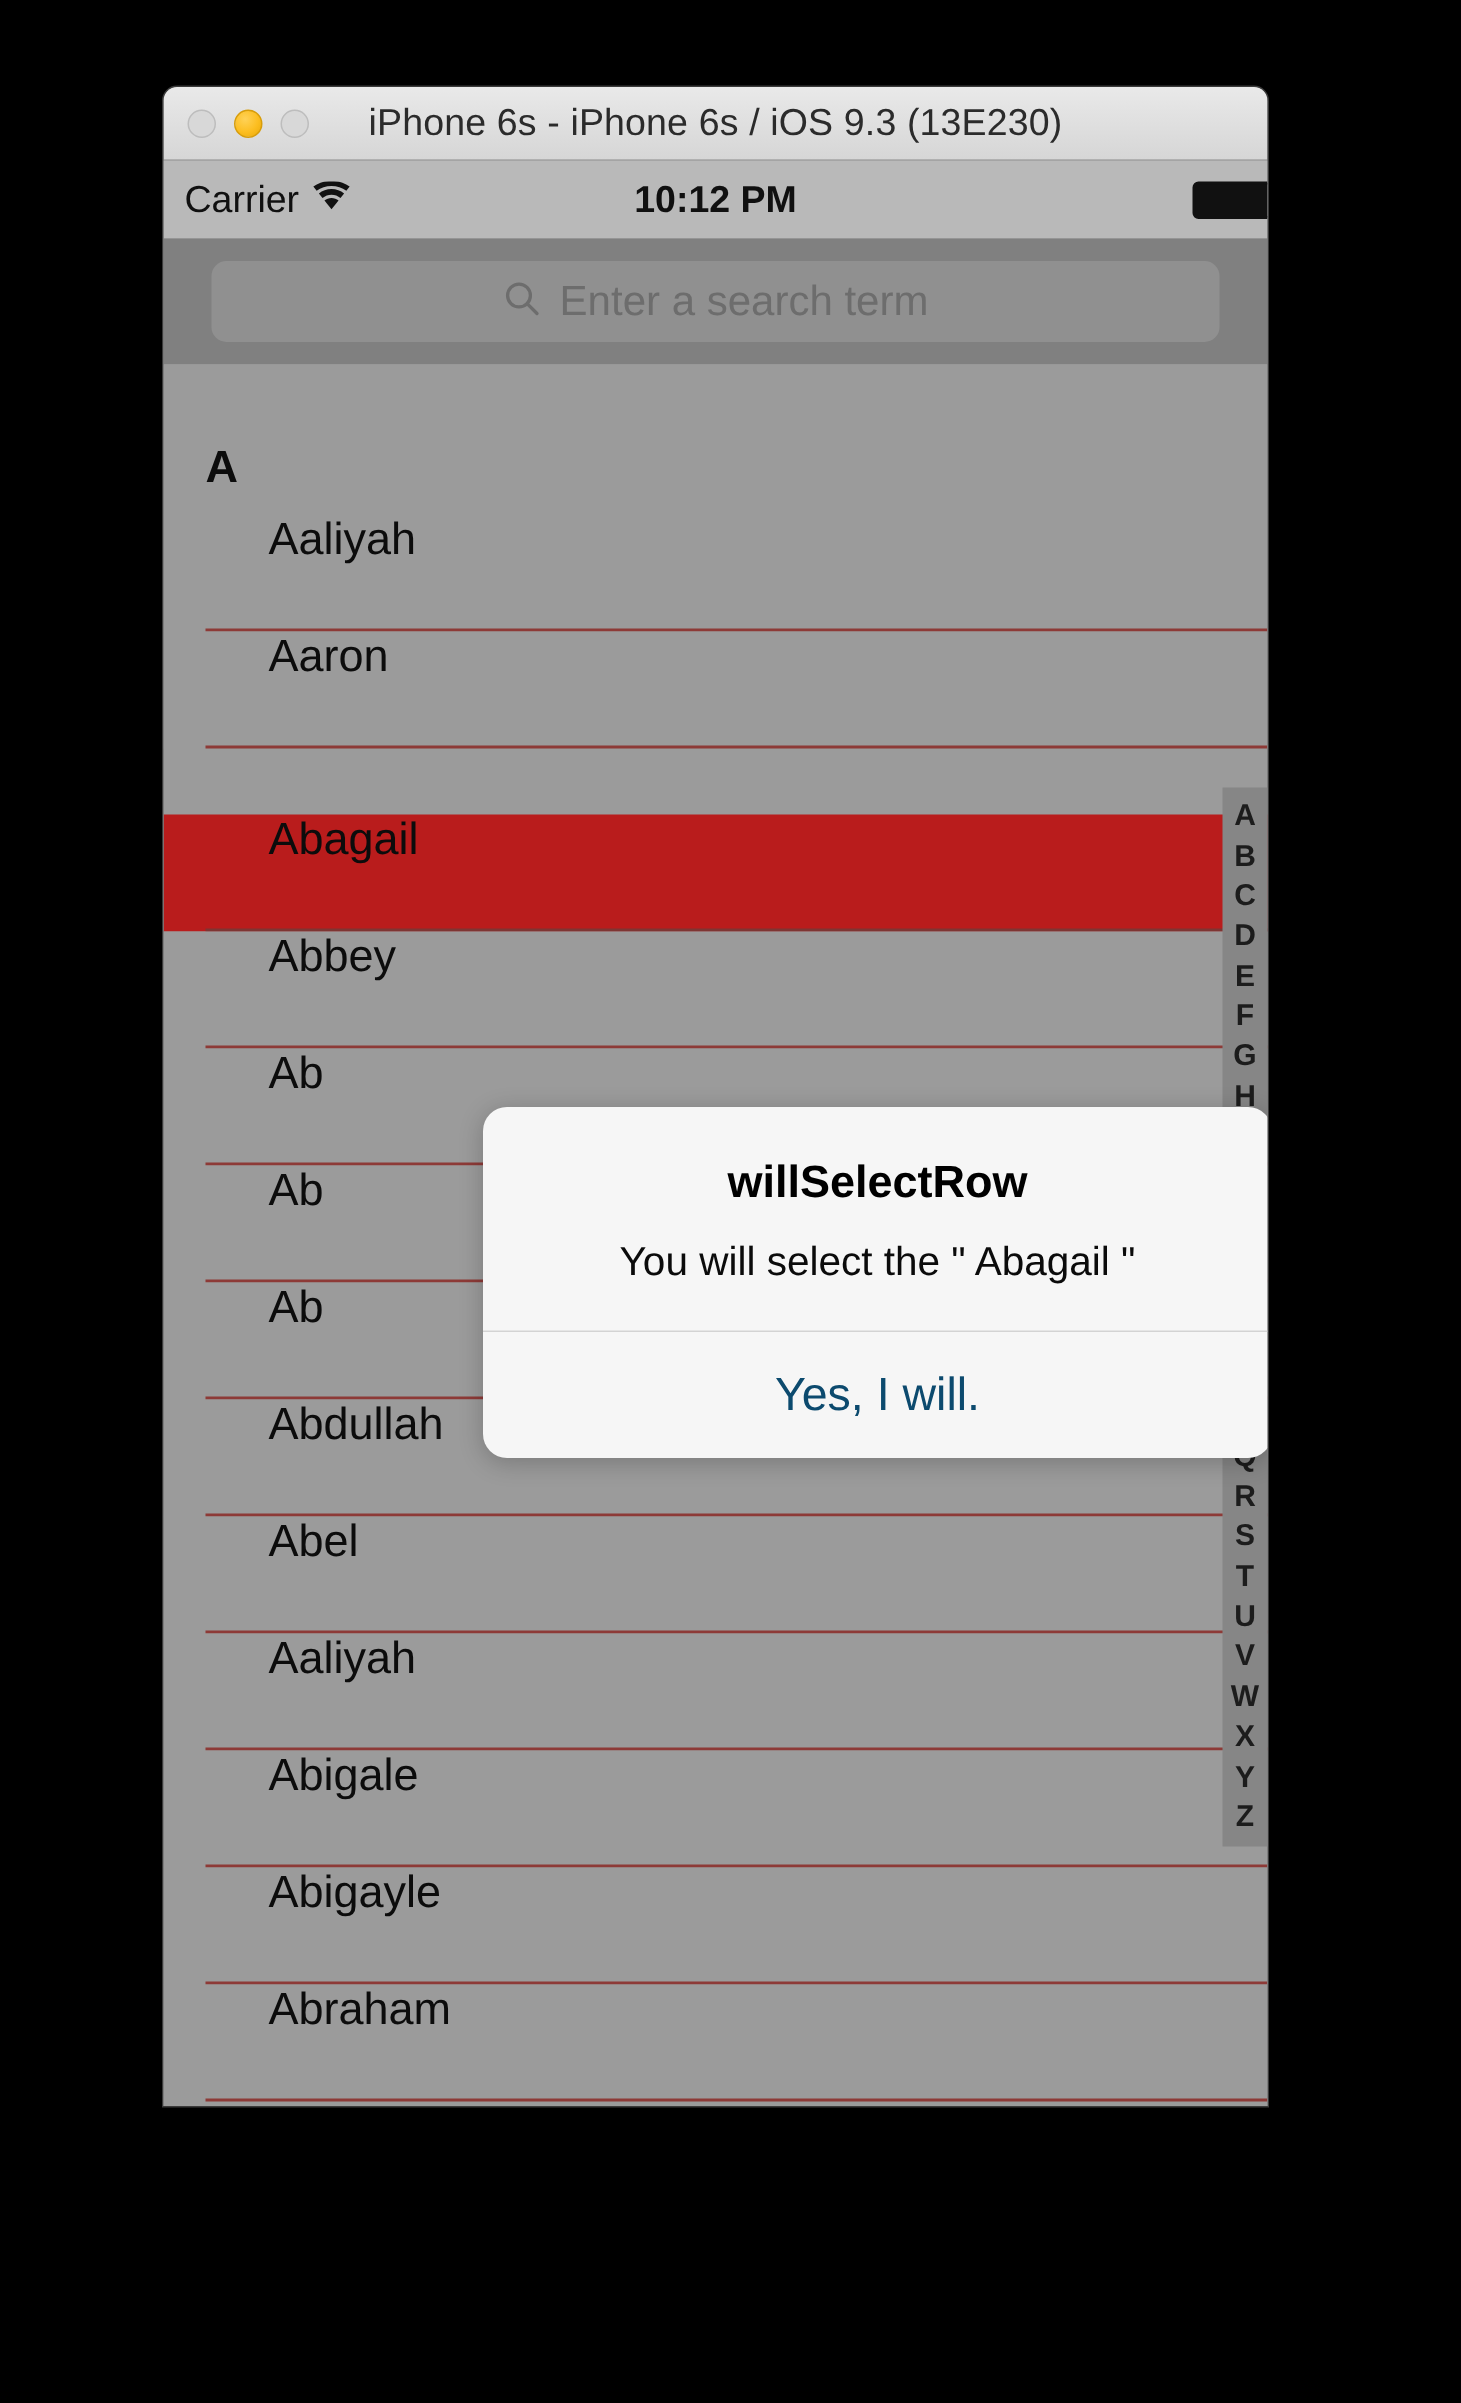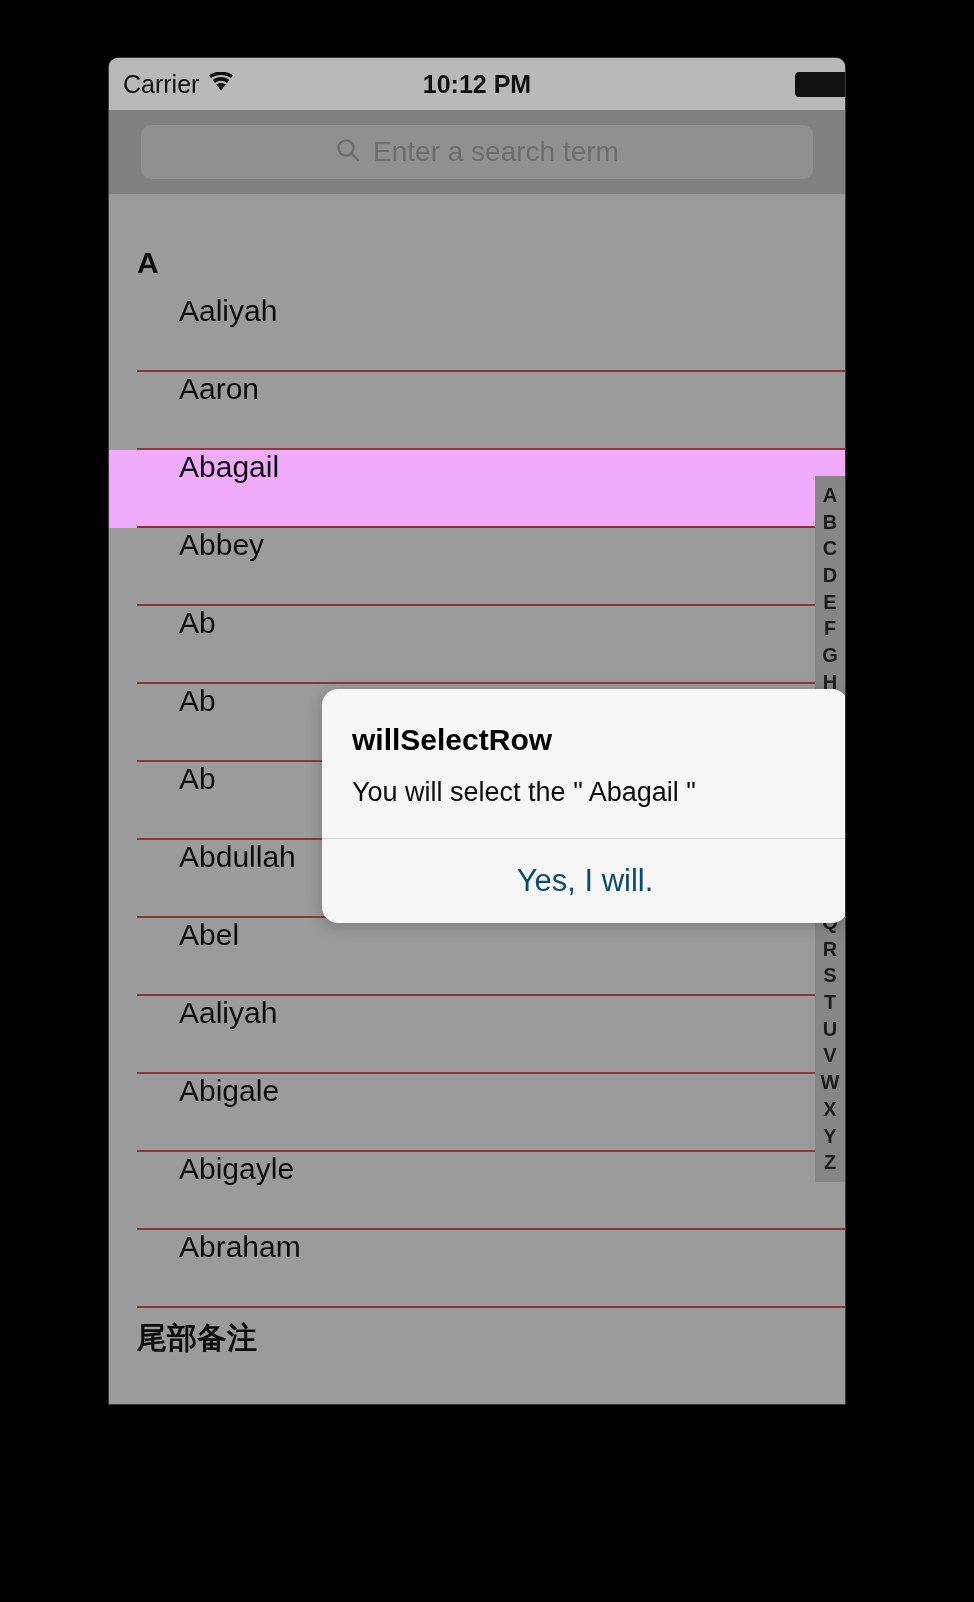--- a/index.html
+++ b/index.html
@@ -178,21 +178,21 @@
   }
   .row {
     position: relative;
     height: 78px;
     background: #9b9b9b;
     display: flex;
     align-items: flex-start;
     padding-left: 70px;
     box-sizing: border-box;
   }
-  .row.selected { background: #f0abfc; }
+  .row.selected { background: #b91c1c; margin-top: 44px; }
   .row .row-label {
     font-size: 30px;
     color: #0c0c0c;
   }
   .row .sep {
     position: absolute;
     left: 28px;
     right: 0;
     bottom: 0;
     height: 2px;
@@ -238,20 +238,21 @@
     left: 213px;
     top: 631px;
     width: 526px;
     background: #f6f6f6;
     border-radius: 16px;
     box-shadow: 0 3px 16px rgba(0,0,0,0.22);
     overflow: hidden;
   }
   .alert-body {
     padding: 34px 30px 30px 30px;
+    text-align: center;
   }
   .alert-title {
     font-size: 30px;
     font-weight: bold;
     color: #000;
     margin-bottom: 20px;
   }
   .alert-message {
     font-size: 27px;
     color: #0b0b0b;
@@ -269,20 +270,28 @@
     cursor: pointer;
   }
 </style>
 </head>
 <body>
 
 <div id="root">
 
   <div class="sim-window">
 
+    <div class="titlebar">
+      <div class="traffic-lights">
+        <div class="tl tl-close"></div>
+        <div class="tl tl-min"></div>
+        <div class="tl tl-zoom"></div>
+      </div>
+      <div class="window-title">iPhone 6s - iPhone 6s / iOS 9.3 (13E230)</div>
+    </div>
 
     <div class="ios-screen">
 
       <div class="status-bar">
         <div class="sb-left">
           <span class="carrier-text">Carrier</span>
           <span class="wifi-icon">
             <svg width="26" height="20" viewBox="0 0 26 20">
               <path d="M13 18.5 L8.3 12.6 C9.6 11.6 11.2 11.0 13 11.0 C14.8 11.0 16.4 11.6 17.7 12.6 Z" fill="#111"></path>
               <path d="M4.6 8.0 C6.9 6.1 9.8 5.0 13 5.0 C16.2 5.0 19.1 6.1 21.4 8.0 L19.0 11.0 C17.3 9.6 15.2 8.8 13 8.8 C10.8 8.8 8.7 9.6 7.0 11.0 Z" fill="#111"></path>

